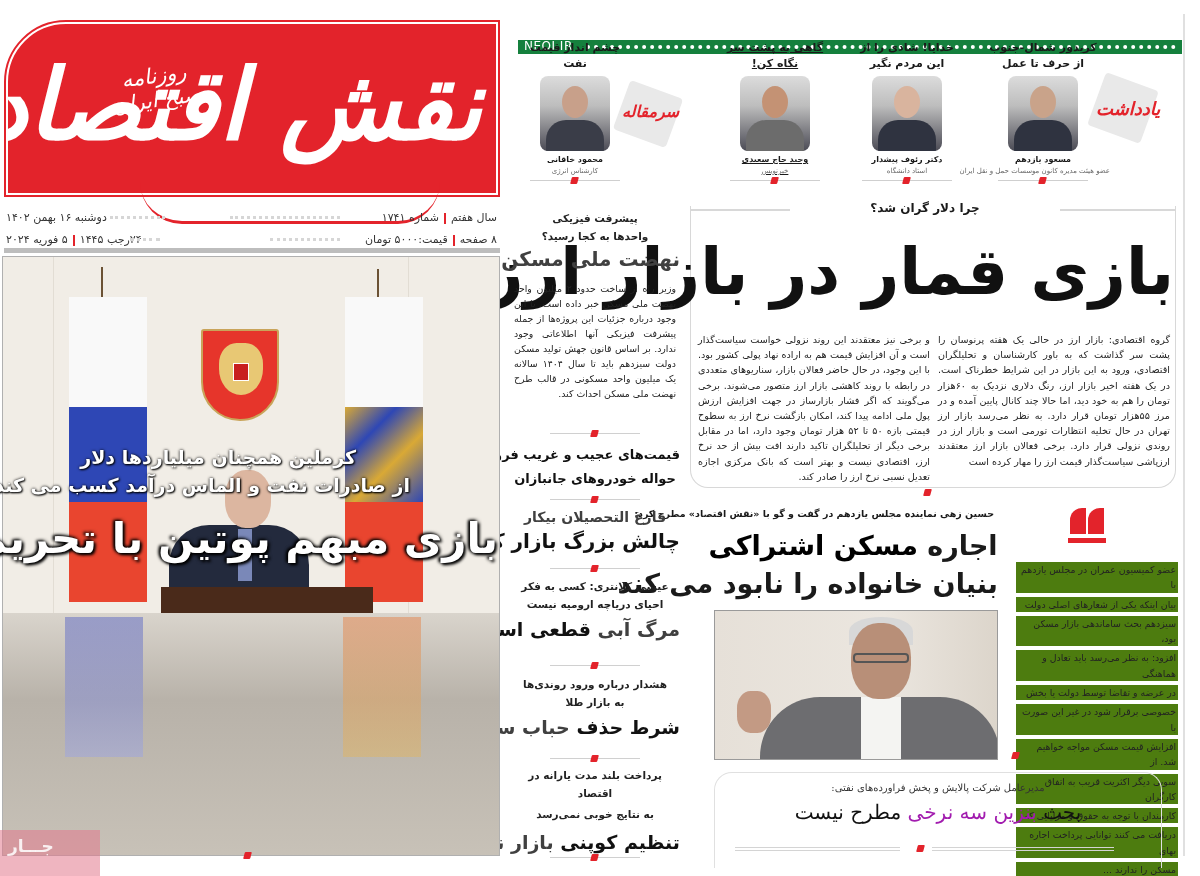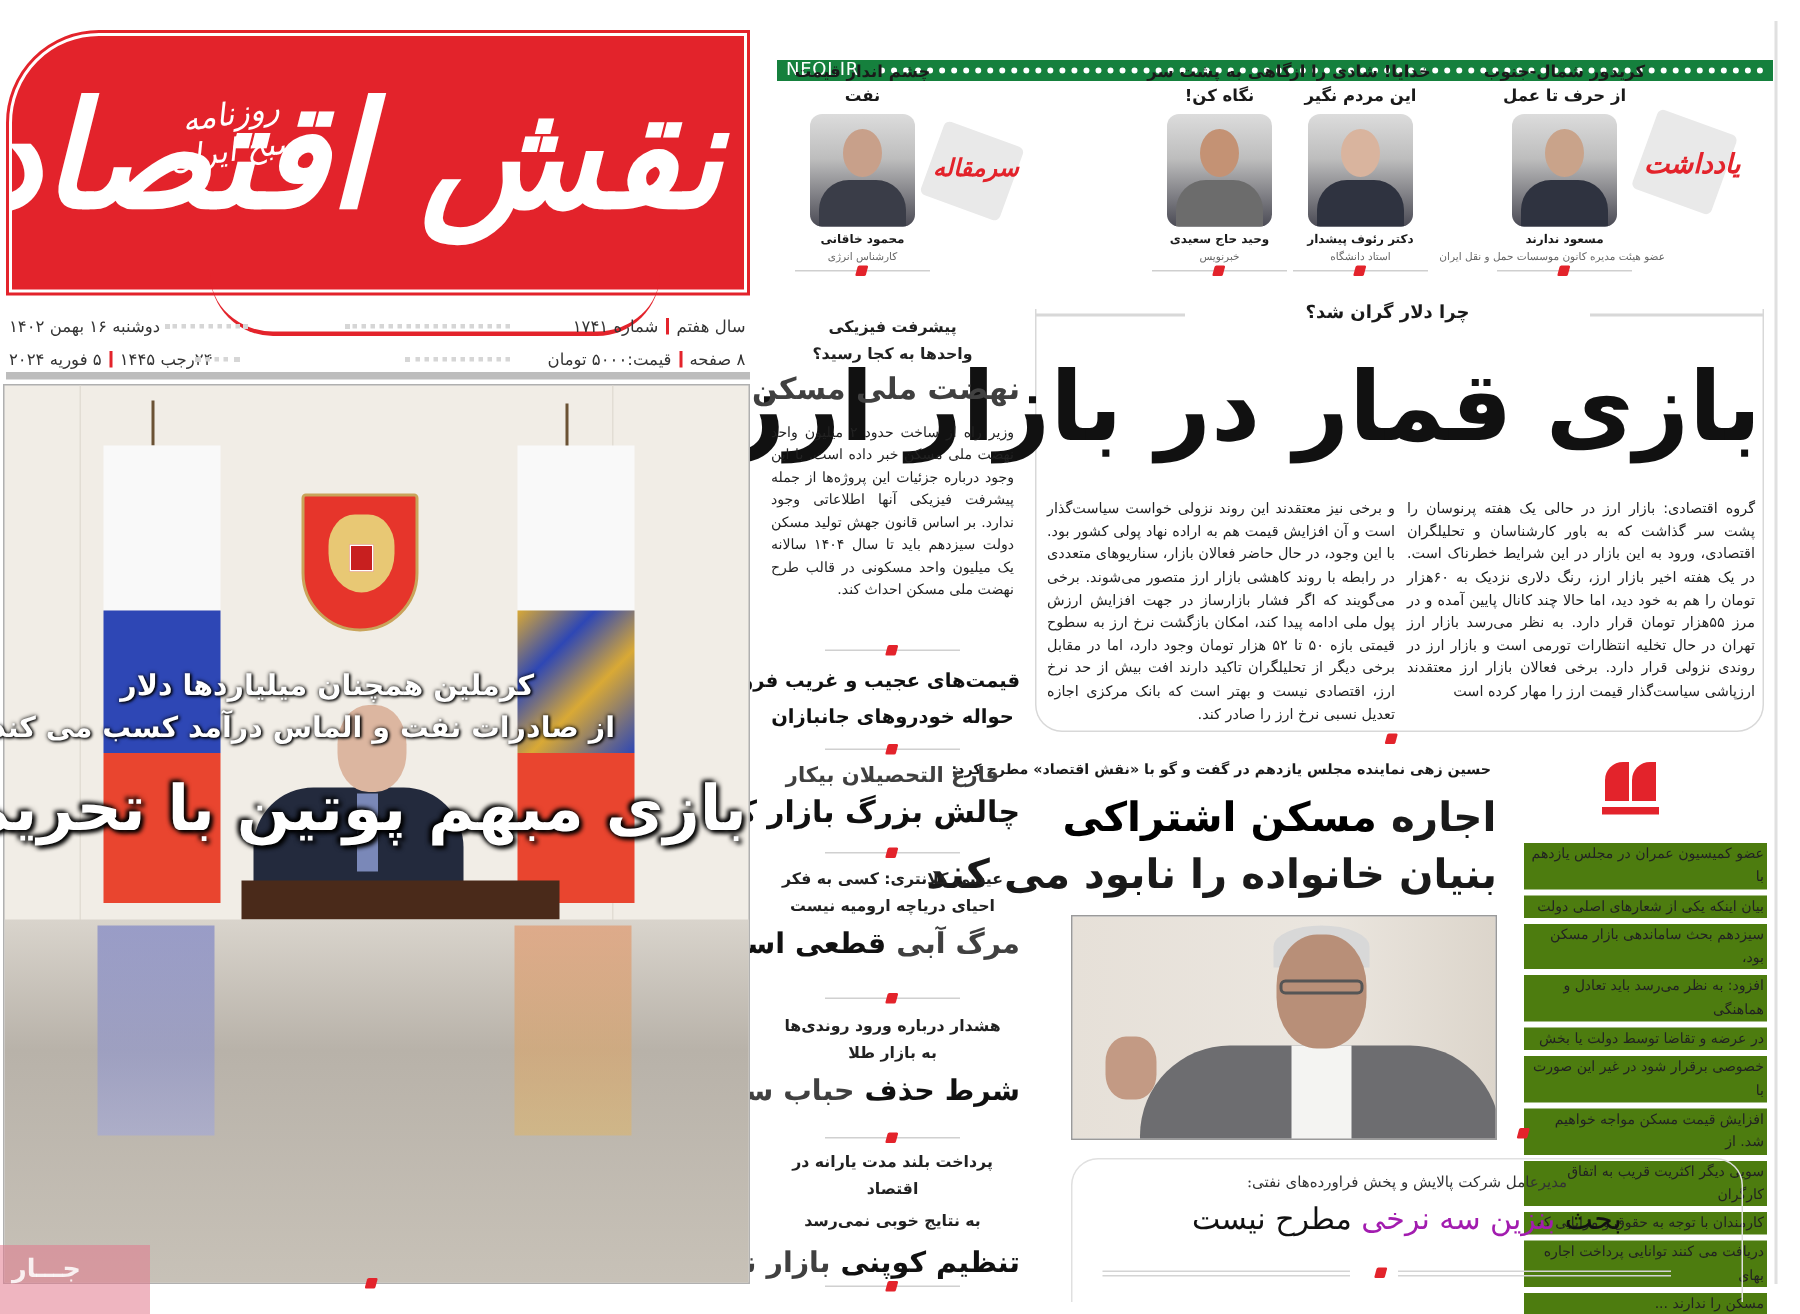--- a/index.html
+++ b/index.html
@@ -150,41 +150,41 @@
 
 <div class="stamp-bg" style="left:620px; top:88px; width:56px; height:52px;"></div>
 <div class="section-stamp" style="left:622px; top:102px; font-size:16px;">سرمقاله</div>
 
 <div class="col-card" style="left:988px;">
   <div class="title">کریدور شمال-جنوب از حرف تا عمل</div>
   <div class="photo">
       <div class="head"></div>
       <div class="suit"></div>
     </div>
-  <div class="name">مسعود ندارند</div>
+  <div class="name">مسعود یازدهم</div>
   <div class="role" style="white-space:nowrap; margin-right:-12px;">عضو هیئت مدیره کانون موسسات حمل و نقل ایران</div>
   <div class="rule">
       <span class="mark"></span>
     </div>
 </div>
 
 <div class="col-card" style="left:852px;">
   <div class="title">خدایا! شادی را از این مردم نگیر</div>
   <div class="photo">
       <div class="head" style="background:#d9b49e;"></div>
       <div class="suit"></div>
     </div>
   <div class="name">دکتر رئوف پیشدار</div>
   <div class="role">استاد دانشگاه</div>
   <div class="rule">
       <span class="mark"></span>
     </div>
 </div>
 
-<div class="col-card" style="left:758px;">
+<div class="col-card" style="left:720px;text-decoration:underline;">
   <div class="title">گاهی به پشت سر نگاه کن!</div>
   <div class="photo">
       <div class="head" style="background:#c49274;"></div>
       <div class="suit" style="background:#6c6c6c;"></div>
     </div>
   <div class="name">وحید حاج سعیدی</div>
   <div class="role">خبرنویس</div>
   <div class="rule">
       <span class="mark"></span>
     </div>

